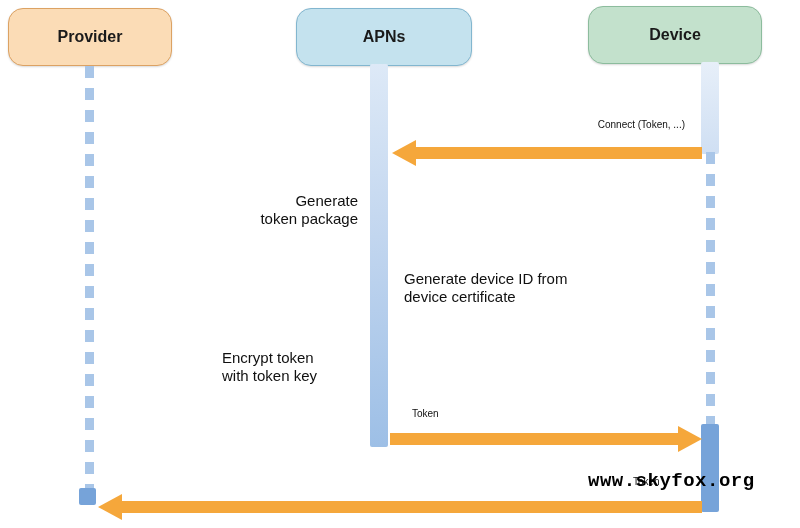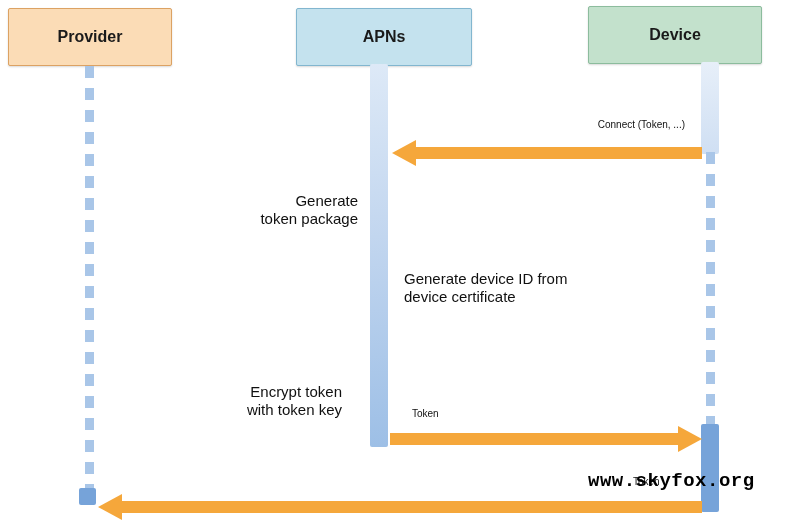--- a/index.html
+++ b/index.html
@@ -2,21 +2,21 @@
 <html style="--provider-fill: #fbdcb6; --provider-border: #dca263; --apns-fill: #c4e2ee; --apns-border: #82b6cf; --device-fill: #c3e1cc; --device-border: #8cbc9d; --arrow: #f5a73b; --dash: #a9c6e8; --activation-dark: #76a3d9;"><head>
 <meta charset="utf-8">
 <style>
   html,body{margin:0;padding:0;background:#fff;}
   .canvas{
     position:relative;width:800px;height:528px;background:#fff;overflow:hidden;
     font-family:"Liberation Sans","DejaVu Sans",sans-serif;color:#111;
   }
   
   .actor-box{
-    position:absolute;height:56px;border-radius:2px;border:1px solid #999;
+    position:absolute;height:56px;border-radius:15px;border:1px solid #999;
     display:flex;align-items:center;justify-content:center;
     font-weight:bold;font-size:16px;color:#1a1a1a;
     box-shadow:0 1px 2px rgba(0,0,0,.15);
   }
   .actor-provider{left:8px;top:8px;width:162px;
     background:var(--provider-fill,#fbdcb6);border-color:var(--provider-border,#dca263);}
   .actor-apns{left:296px;top:8px;width:174px;
     background:var(--apns-fill,#c4e2ee);border-color:var(--apns-border,#82b6cf);}
   .actor-device{left:588px;top:6px;width:172px;
     background:var(--device-fill,#c3e1cc);border-color:var(--device-border,#8cbc9d);}
@@ -53,21 +53,21 @@
   .arrow-token-bottom{left:98px;top:494px;width:604px;}
   .arrow-token-bottom .shaft{left:24px;width:580px;}
   
   .msg-label{position:absolute;font-size:10px;color:#101010;}
   .label-connect{left:470px;top:119px;width:215px;text-align:right;}
   .label-token-mid{left:412px;top:408px;}
   .label-token-bottom{left:633px;top:476px;}
   .note{position:absolute;font-size:15px;line-height:18px;color:#101010;white-space:pre-line;}
   .note-generate{left:198px;top:192px;width:160px;text-align:right;}
   .note-device-id{left:404px;top:270px;width:260px;text-align:left;}
-  .note-encrypt{left:202px;top:349px;width:140px;text-align:right;margin-top:34px;}
+  .note-encrypt{left:222px;top:349px;width:140px;}
   .watermark{
     position:absolute;left:588px;top:470px;width:208px;
     font-family:"Liberation Mono","DejaVu Sans Mono",monospace;
     font-weight:bold;font-size:19px;color:#000;letter-spacing:0.5px;
   }
 </style>
 </head>
 <body>
 
 <div class="canvas">

